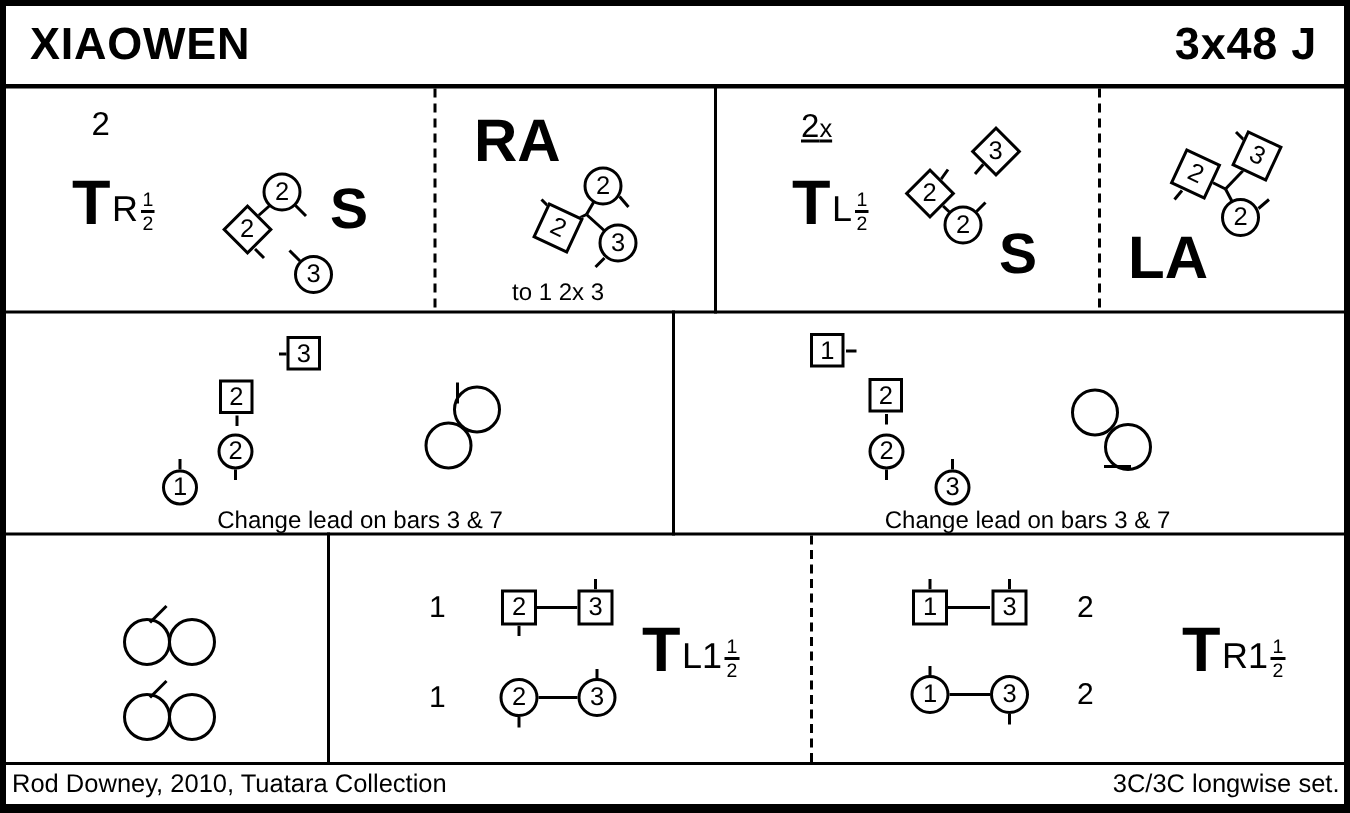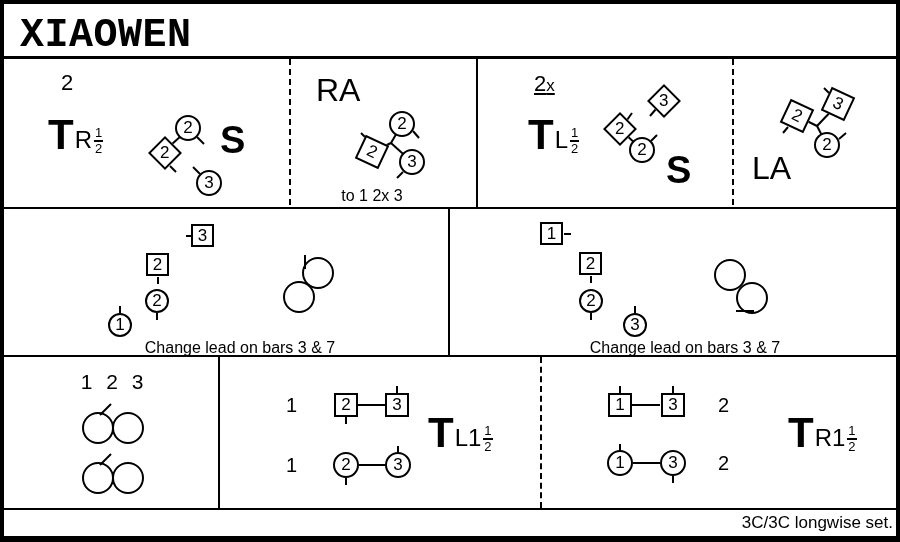--- a/index.html
+++ b/index.html
@@ -3,25 +3,25 @@
 <meta charset="utf-8">
 <style>
   html,body{margin:0;padding:0;background:#fff;}
   .stage{position:relative;width:900px;height:542px;background:#fff;overflow:hidden;
          font-family:"Liberation Sans","DejaVu Sans",sans-serif;color:#000;}
   .frame{position:absolute;inset:0;border:4px solid #000;border-bottom-width:6px;pointer-events:none;z-index:50;}
   .abs{position:absolute;}
   .hline{position:absolute;left:0;width:900px;background:#000;}
   .vsolid{position:absolute;width:2px;background:#000;}
   .vdash{position:absolute;width:0;border-left:2px dashed #000;}
-  .title{font-size:40px;font-weight:bold;letter-spacing:.5px;font-family:Liberation Mono, monospace;}
+  .title{font-size:30px;font-weight:bold;letter-spacing:.5px;}
   .bar{font-size:22px;}
   .bar small{font-size:17px;}
   .bigS{font-size:38px;font-weight:bold;}
-  .wheel-label{font-size:32px;font-weight:normal;}
+  .wheel-label{font-size:40px;font-weight:bold;}
   .note{font-size:16px;text-align:center;}
   .turn{display:flex;align-items:flex-start;line-height:1;}
   .turn .bigT{font-size:42px;font-weight:bold;}
   .turn .tsub{font-size:24px;margin-top:14px;margin-left:1px;}
   .frac{display:inline-flex;flex-direction:column;align-items:center;font-size:13px;line-height:1.1;margin-top:12px;margin-left:2px;}
   .frac .fd{border-top:2px solid #000;padding:0 1px;}
   .c{position:absolute;border:2px solid #000;border-radius:50%;background:#fff;
      display:flex;align-items:center;justify-content:center;font-size:17px;box-sizing:border-box;}
   .sq{position:absolute;border:2px solid #000;background:#fff;
      display:flex;align-items:center;justify-content:center;font-size:17px;box-sizing:border-box;}
@@ -41,20 +41,21 @@
   <div class="hline" style="top:355px;height:2px;"></div>
   <div class="hline" style="top:508px;height:2px;"></div>
   <div class="vsolid" style="left:476px;top:56px;height:153px;"></div>
   <div class="vdash" style="left:289px;top:59px;height:146px;"></div>
   <div class="vdash" style="left:732px;top:59px;height:146px;"></div>
   <div class="vsolid" style="left:448px;top:207px;height:150px;"></div>
   <div class="vsolid" style="left:218px;top:355px;height:155px;"></div>
   <div class="vdash" style="left:540px;top:357px;height:151px;"></div>
 
   <div class="abs txt title" style="left:20px;top:13px;">XIAOWEN</div>
+  <div class="abs txt title" style="right:22px;top:13px;">3x48 J</div>
 
   <svg class="marks" width="900" height="542" viewBox="0 0 900 542">
     <g stroke="#000" stroke-width="2" fill="none">
       <g>
         <line x1="197" y1="137" x2="204" y2="144"></line>
         <line x1="172" y1="144" x2="181" y2="136"></line>
         <line x1="170" y1="166" x2="176" y2="172"></line>
         <line x1="200" y1="174" x2="193" y2="167"></line>
       </g>
       <g>
@@ -214,21 +215,20 @@
       <span>2</span>
     </div>
   <div class="c sym" style="left:579px;top:289px;width:24px;height:24px;">
       <span>2</span>
     </div>
   <div class="c sym" style="left:623px;top:313px;width:24px;height:24px;">
       <span>3</span>
     </div>
   <div class="abs txt note" style="left:565px;top:339px;width:240px;">Change lead on bars 3 &amp; 7</div>
 
-  <div class="abs txt" style="left:54px;top:370px;width:120px;text-align:center;font-size:21px;letter-spacing:4px;">1 2 3</div>
 
   <div class="abs txt" style="left:286px;top:394px;font-size:20px;">1</div>
   <div class="sq sym" style="left:334px;top:393px;width:24px;height:24px;">
       <span>2</span>
     </div>
   <div class="sq sym" style="left:385px;top:393px;width:24px;height:24px;">
       <span>3</span>
     </div>
   <div class="abs txt" style="left:286px;top:454px;font-size:20px;">1</div>
   <div class="c sym" style="left:333px;top:452px;width:26px;height:26px;">
@@ -262,14 +262,15 @@
   <div class="abs txt" style="left:718px;top:452px;font-size:20px;">2</div>
   <div class="abs txt turn" style="left:788px;top:412px;">
     <span class="bigT">T</span>
       <span class="tsub">R1</span>
       <span class="frac">
         <span class="fn">1</span>
         <span class="fd">2</span>
       </span>
   </div>
 
+  <div class="abs txt footer-text" style="left:8px;top:513px;">Rod Downey, 2010, Tuatara Collection</div>
   <div class="abs txt footer-text" style="right:7px;top:513px;margin-left:30px;">3C/3C longwise set.</div>
 </div>
 
 </body></html>

